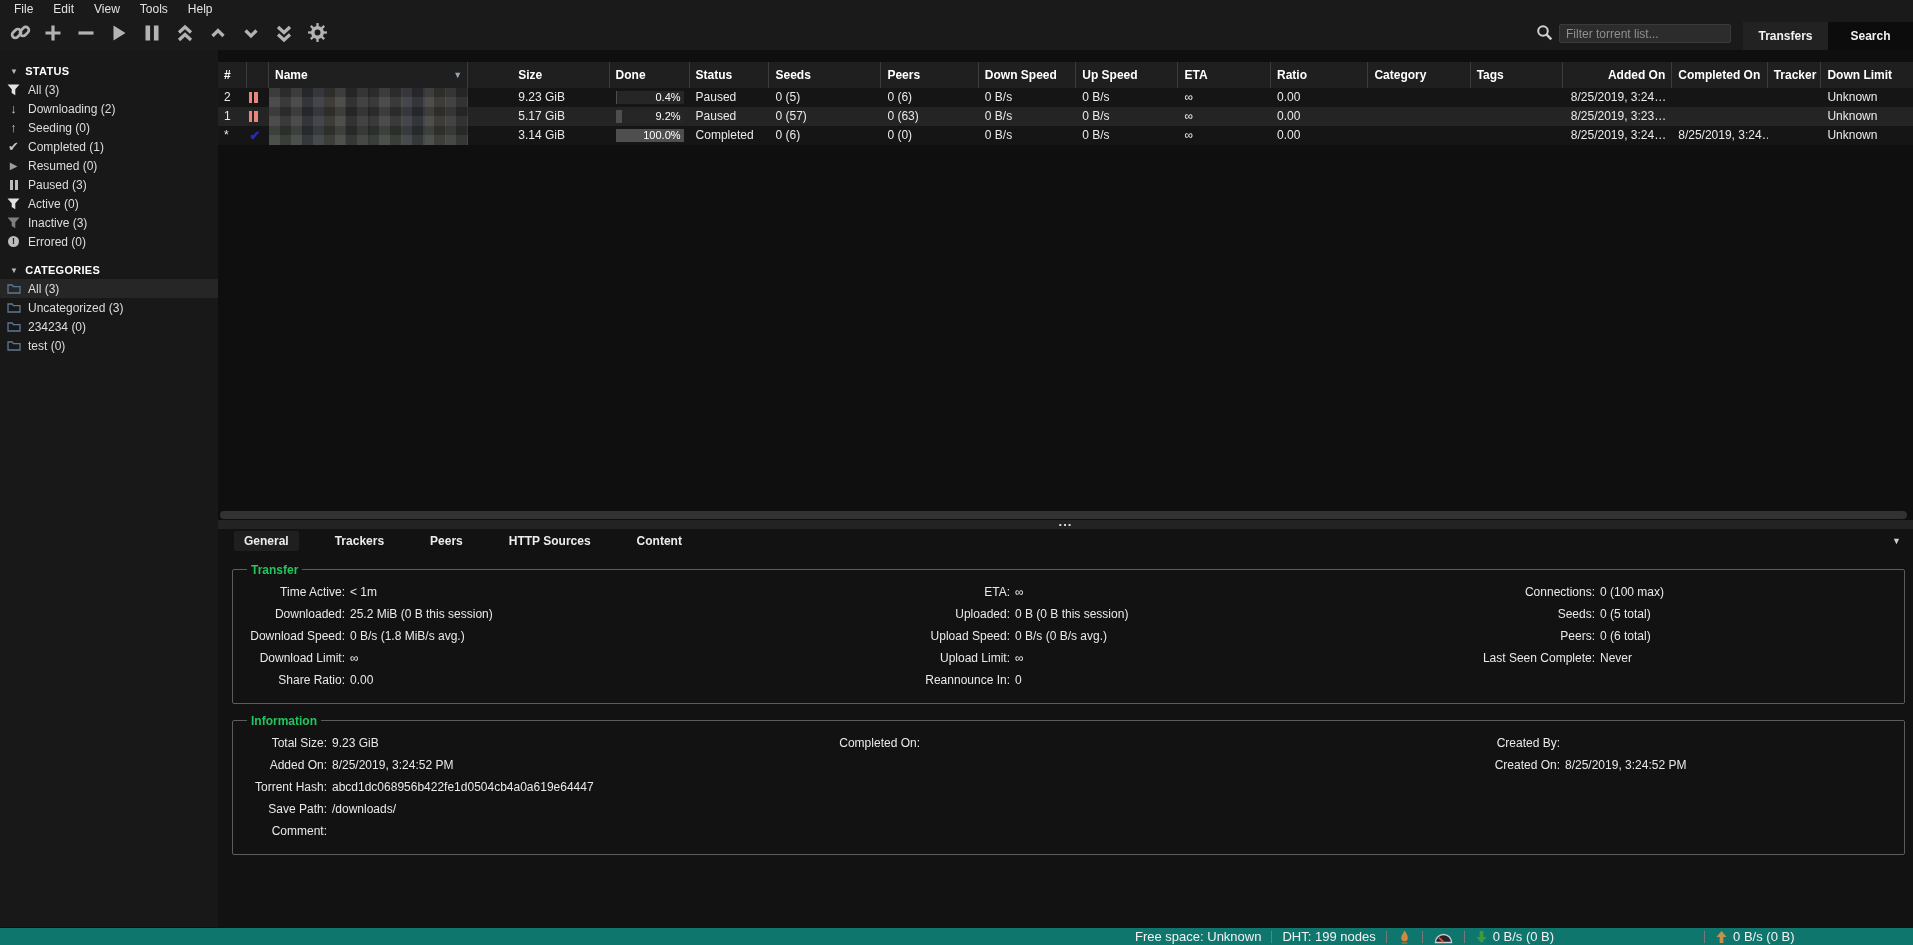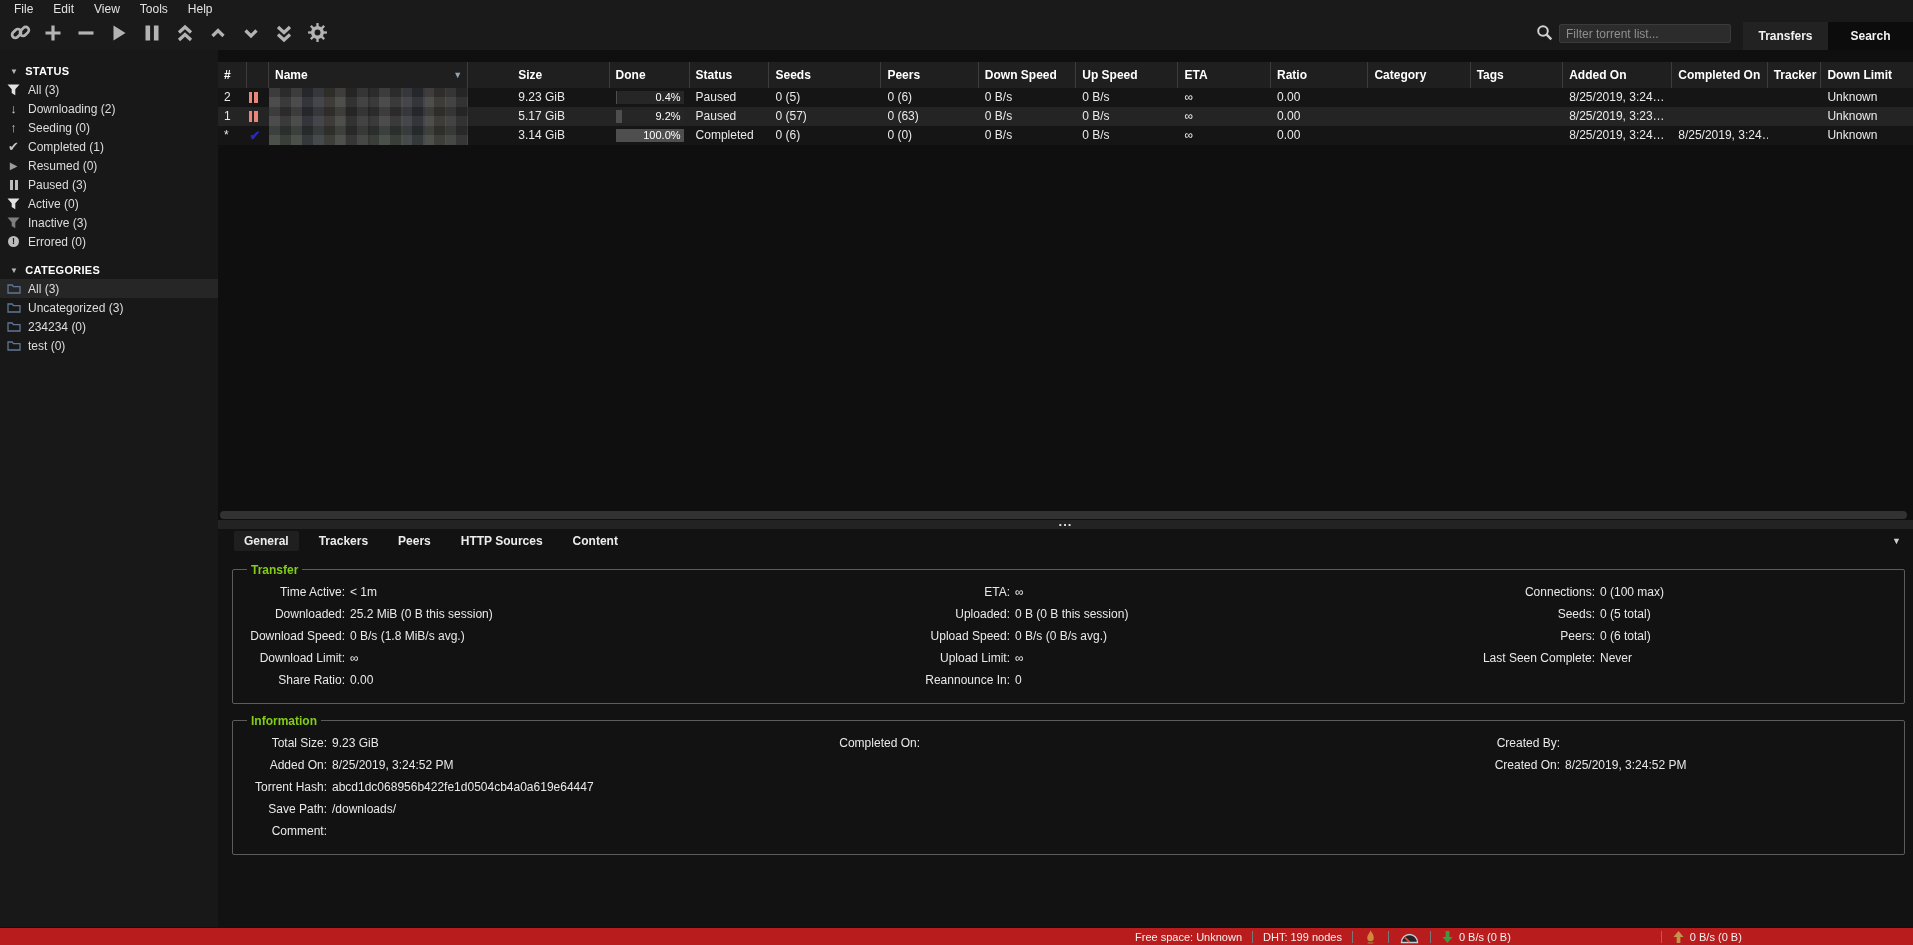--- a/index.html
+++ b/index.html
@@ -39,21 +39,21 @@
   .table-topgap { height:12px; }
   .thead { display:flex; height:26px; line-height:26px; background:#1f1f1f; font-weight:bold; color:#ffffff; }
   .hcell { padding:0 6px; border-right:1px solid #3c3c3c; white-space:nowrap; overflow:hidden; position:relative; cursor:pointer; }
   .sortarrow { position:absolute; right:5px; top:0; color:#8ea2b8; font-size:9px; }
   .trow { display:flex; height:19px; line-height:19px; color:#eaeaea; cursor:pointer; }
   .trow.alt { background:#242424; }
   .trow.dark { background:#151515; }
   .cell { padding:0 6px; white-space:nowrap; overflow:hidden; position:relative; }
   .c0{width:30px;} .c1{width:22px;padding:0 2px;} .c2{width:205px;} .c3{width:100px;margin-left:44px;} .c4{width:82px;}
   .c5{width:82px;} .c6{width:115px;} .c7{width:100px;} .c8{width:100px;} .c9{width:105px;}
-  .c10{width:95px;} .c11{width:100px;} .c12{width:105px;} .c13{width:95px;} .c14{width:112px;}
+  .c10{width:95px;} .c11{width:100px;} .c12{width:105px;} .c13{width:95px;} .c14{width:112px;text-align:right;}
   .c15{width:98px;} .c16{width:55px;} .c17{width:94px;border-right:none;}
   .pausebars { display:inline-block; width:9px; height:11px; margin-top:4px; background:linear-gradient(90deg,#e8867c 0 3.5px,transparent 3.5px 5.5px,#e8867c 5.5px 9px); }
   .bluecheck { color:#2a2ab8; font-weight:bold; font-size:13px; }
   .censor { position:absolute; inset:0;
     background-image:
       repeating-linear-gradient(90deg, rgba(255,255,255,0.05) 0 11px, rgba(0,0,0,0.12) 11px 22px),
       repeating-linear-gradient(0deg, rgba(255,255,255,0.04) 0 10px, rgba(0,0,0,0.15) 10px 19px),
       repeating-linear-gradient(90deg, #3a3a3a 0 33px, #32343a 33px 55px, #3d3c38 55px 76px, #313131 76px 101px);
   }
   .censor.greenish {
@@ -65,40 +65,40 @@
   .pbar { position:relative; height:13px; margin-top:3px; background:#262626; }
   .pfill { position:absolute; left:0; top:0; bottom:0; background:#4e4e4e; }
   .ptext { position:absolute; right:3px; top:0; line-height:13px; font-size:11px; color:#ffffff; }
   .table-filler { flex:1; background:#0f0f0f; }
 
   
   .hscroll { height:10px; display:flex; align-items:center; background:#0f0f0f; }
   .hthumb { flex:1; height:8px; margin:0 6px 0 2px; background:#323232; border-radius:4px; cursor:pointer; }
   .splitter { height:9px; background:#232323; display:flex; align-items:center; justify-content:center; cursor:row-resize; }
   .splitter-dots { color:#e0e0e0; font-weight:bold; font-size:13px; line-height:5px; letter-spacing:1px; margin-top:-5px; }
-  .tabbar { height:24px; background:#121212; display:flex; align-items:center; padding-left:16px; gap:10px; position:relative; }
+  .tabbar { height:24px; background:#121212; display:flex; align-items:center; padding-left:16px; gap:26px; position:relative; }
   .dtab { font-weight:bold; font-size:12px; color:#ececec; padding:3px 10px; border-radius:2px; cursor:pointer; }
   .dtab.active { background:#1f1f1f; }
   .collapse-btn { position:absolute; right:12px; color:#cfcfcf; font-size:9px; cursor:pointer; }
 
   
   .detail { flex:1; background:#121212; padding:10px 8px 0 14px; overflow:hidden; }
   fieldset { border:1px solid #5c5c5c; border-radius:2px; margin-bottom:10px; padding:4px 12px 12px; background:transparent; }
-  legend { font-weight:bold; padding:0 4px; margin-left:2px; color:#84cc16; }
+  legend { font-weight:bold; padding:0 4px; margin-left:2px; color:#22c55e; }
   .fgrid { display:grid; }
   .transfer-grid { grid-template-columns:645px 590px 1fr; }
   .info-grid { grid-template-columns:575px 660px 1fr; }
   .kv { display:flex; height:22px; line-height:22px; white-space:nowrap; }
   .k { text-align:right; margin-right:5px; flex:0 0 auto; color:#e9e9e9; }
   .v { color:#e9e9e9; overflow:hidden; }
   .t1 .k{width:100px;} .t2 .k{width:120px;} .t3 .k{width:115px;}
   .i1 .k{width:82px;} .i2 .k{width:100px;} .i3 .k{width:80px;}
 
   
-  .statusbar { height:18px; flex:0 0 auto; background:#b91c1c; border-top:1px solid #101010; display:flex; align-items:center; padding-left:1135px; font-size:11px; color:#f2f2f2; }
+  .statusbar { height:18px; flex:0 0 auto; background:#0f766e; border-top:1px solid #101010; display:flex; align-items:center; padding-left:1135px; font-size:13px; color:#f2f2f2; }
   .sb-sep { width:1px; height:12px; background:#787878; margin:0 10px; flex:0 0 auto; }
   .sb-item { display:flex; align-items:center; gap:5px; white-space:nowrap; }
   .sb-bigap { width:140px; }
 </style>
 </head>
 <body>
 
 <div class="app">
 
   <div class="menubar">

